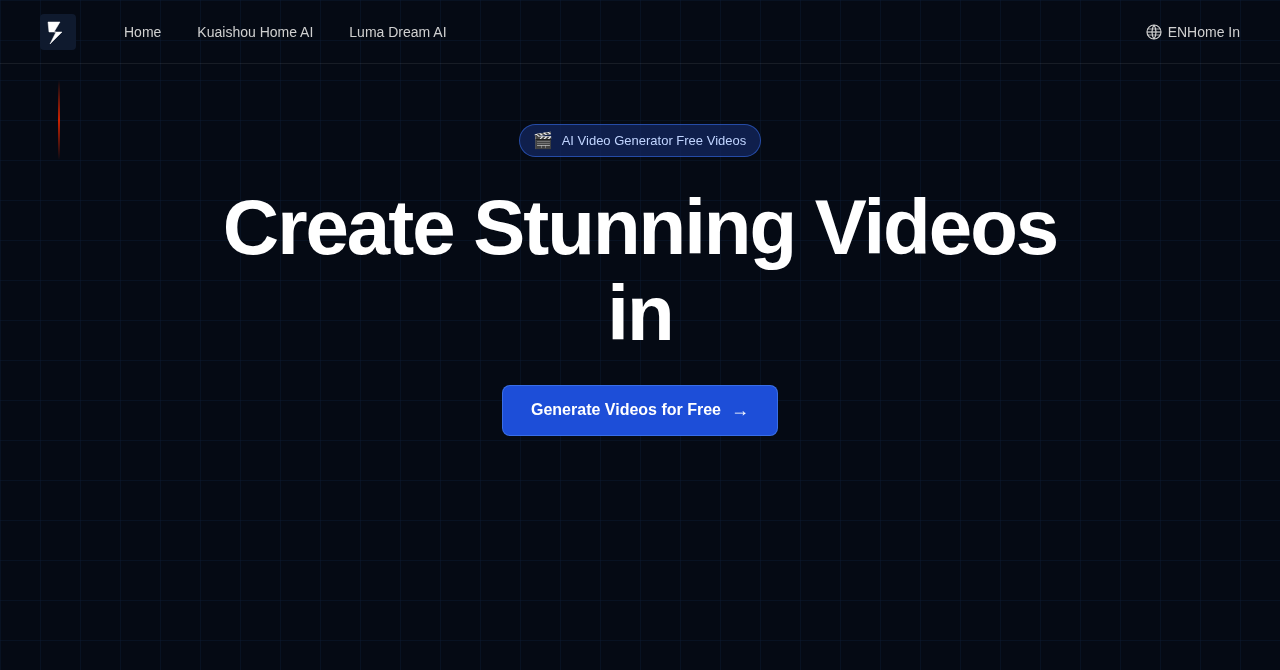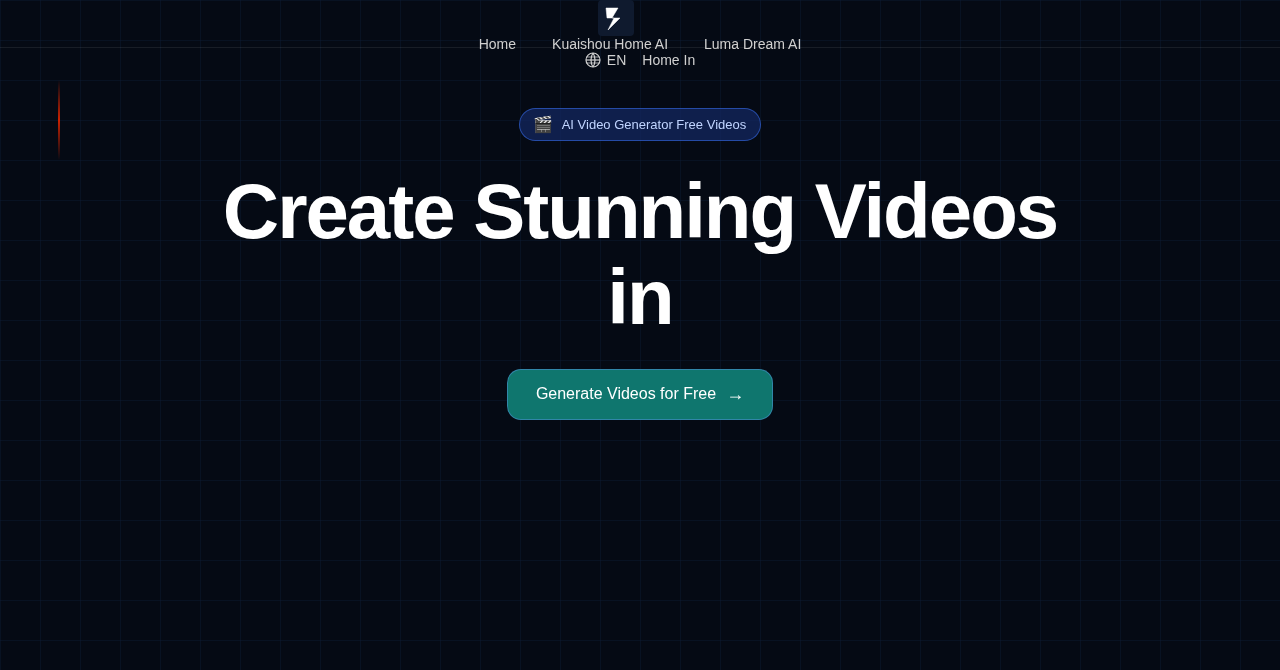--- a/index.html
+++ b/index.html
@@ -45,23 +45,22 @@
       z-index: 1;
     }
 
     
     nav {
       position: relative;
       z-index: 10;
       display: flex;
       align-items: center;
       padding: 0 40px;
-      height: 48px;
+      height: 64px;
       border-bottom: 1px solid rgba(255,255,255,0.08);
-      flex-direction: column;
     }
 
     .nav-logo {
       display: flex;
       align-items: center;
       margin-right: 48px;
     }
 
     .nav-logo svg {
       width: 36px;
@@ -78,21 +77,20 @@
     .nav-link {
       color: #d0d0d0;
       font-size: 14px;
       text-decoration: none;
       cursor: pointer;
     }
 
     .nav-right {
       display: flex;
       align-items: flex-start;
-      gap: 16px;
     }
 
     .lang-btn {
       display: flex;
       align-items: center;
       gap: 6px;
       color: #d0d0d0;
       font-size: 14px;
       cursor: pointer;
     }
@@ -151,26 +149,26 @@
       max-width: 620px;
       line-height: 1.7;
       margin-bottom: 40px;
     }
 
     
     .cta-button {
       display: inline-flex;
       align-items: center;
       gap: 10px;
-      background: #0f766e;
+      background: #1d4ed8;
       color: #ffffff;
       font-size: 16px;
-      font-weight: 400;
+      font-weight: 700;
       padding: 14px 28px;
-      border-radius: 14px;
+      border-radius: 8px;
       border: 1px solid rgba(100, 160, 255, 0.4);
       cursor: pointer;
       text-decoration: none;
       transition: background 0.2s;
     }
 
     .arrow-icon {
       font-size: 18px;
     }
   </style>

